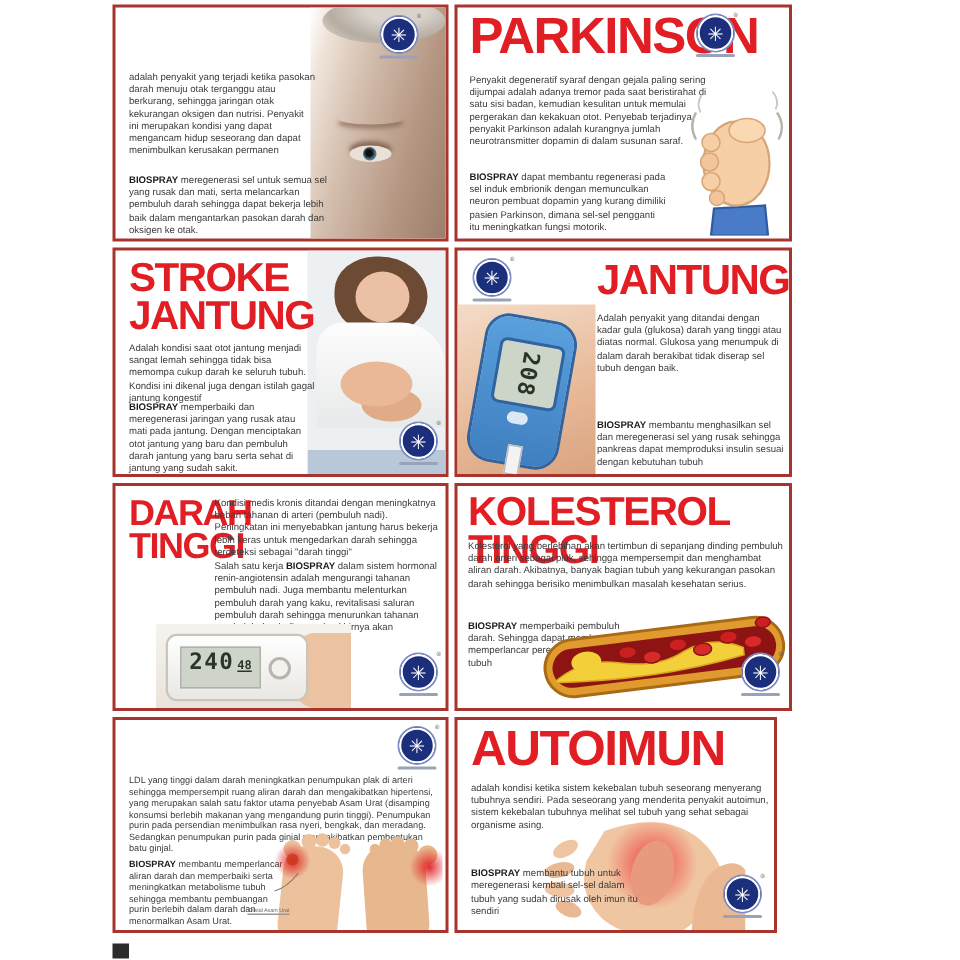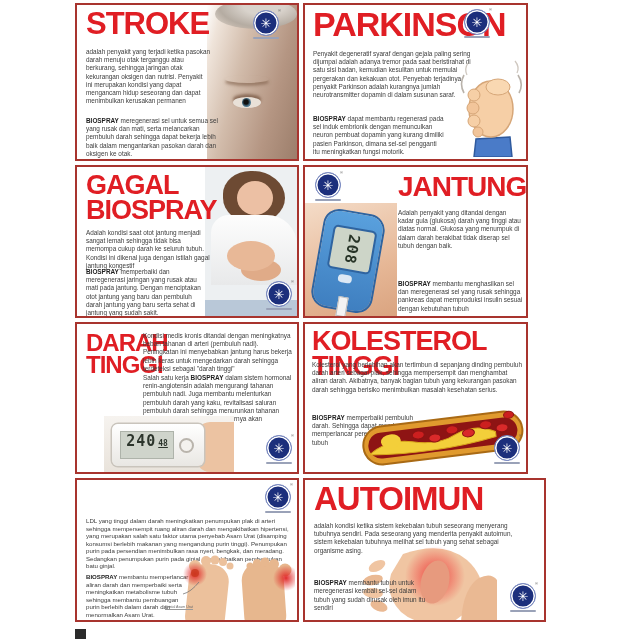--- a/index.html
+++ b/index.html
@@ -5,21 +5,21 @@
   html,body{margin:0;padding:0;width:640px;height:640px;background:#ffffff;
     font-family:"Liberation Sans",sans-serif;position:relative;overflow:hidden;}
   .cell{position:absolute;background:#fff;border:2px solid #a8342e;box-sizing:border-box;overflow:hidden;}
   #p1{left:75px;top:3px;width:224px;height:158px;}
   #p2{left:303px;top:3px;width:225px;height:158px;}
   #p3{left:75px;top:165px;width:224px;height:153px;}
   #p4{left:303px;top:165px;width:225px;height:153px;}
   #p5{left:75px;top:322px;width:224px;height:152px;}
   #p6{left:303px;top:322px;width:225px;height:152px;}
   #p7{left:75px;top:478px;width:224px;height:144px;}
-  #p8{left:303px;top:478px;width:243px;height:144px;}
+  #p8{left:303px;top:478px;width:215px;height:144px;}
 
   .t{position:absolute;color:#e01e24;font-weight:bold;letter-spacing:-1px;line-height:.92;margin:0;}
   .bd{position:absolute;font-size:6.4px;line-height:1.28;color:#3c3c3c;margin:0;}
   .bd b{color:#1d1d1d;}
   .tight{font-size:6.1px;line-height:1.24;}
 
   
   .logo{position:absolute;width:30px;text-align:center;}
   .logo .ring{width:24px;height:24px;margin:0 auto;border-radius:50%;background:#1c2f7c;
     border:1px solid #7f8fc6;display:flex;align-items:center;justify-content:center;
@@ -99,21 +99,20 @@
         <div class="sf-iris"></div>
       </div>
   </div>
   <div class="logo" style="right:16px;top:5px;">
     <span class="reg">®</span>
     <div class="ring">
         <span class="star">✳</span>
       </div>
     <div class="tag"></div>
   </div>
-  <h1 class="t" style="left:9px;top:5px;font-size:31px;">STROKE</h1>
   <p class="bd" style="left:9px;top:43px;width:124px;">adalah penyakit yang terjadi ketika pasokan darah menuju otak terganggu atau berkurang, sehingga jaringan otak kekurangan oksigen dan nutrisi. Penyakit ini merupakan kondisi yang dapat mengancam hidup seseorang dan dapat menimbulkan kerusakan permanen</p>
   <p class="bd" style="left:9px;top:112px;width:132px;"><b>BIOSPRAY</b><span> meregenerasi sel untuk semua sel yang rusak dan mati, serta melancarkan pembuluh darah sehingga dapat bekerja lebih baik dalam mengantarkan pasokan darah dan oksigen ke otak.</span></p>
 </div>
 
 <div class="cell" id="p2">
   <h1 class="t" style="left:8px;top:4px;font-size:34px;">PARKINSON</h1>
   <div class="logo" style="right:34px;top:4px;">
     <span class="reg">®</span>
     <div class="ring">
         <span class="star">✳</span>
@@ -138,21 +137,21 @@
 </div>
 
 <div class="cell" id="p3">
   <div class="ph gj-photo">
     <div class="gj-hair"></div>
     <div class="gj-face"></div>
     <div class="gj-shirt"></div>
     <div class="gj-hand"></div>
     <div class="gj-jeans"></div>
   </div>
-  <h1 class="t" style="left:9px;top:6px;font-size:27px;width:130px;">GAGAL BIOSPRAY</h1>
+  <h1 class="t" style="left:9px;top:6px;font-size:27px;width:130px;">STROKE JANTUNG</h1>
   <p class="bd" style="left:9px;top:62px;width:126px;">Adalah kondisi saat otot jantung menjadi sangat lemah sehingga tidak bisa memompa cukup darah ke seluruh tubuh. Kondisi ini dikenal juga dengan istilah gagal jantung kongestif</p>
   <p class="bd" style="left:9px;top:101px;width:122px;"><b>BIOSPRAY</b><span> memperbaiki dan meregenerasi jaringan yang rusak atau mati pada jantung. Dengan menciptakan otot jantung yang baru dan pembuluh darah jantung yang baru serta sehat di jantung yang sudah sakit.</span></p>
   <div class="logo" style="right:3px;bottom:6px;">
     <span class="reg">®</span>
     <div class="ring">
         <span class="star">✳</span>
       </div>
     <div class="tag"></div>
   </div>
 </div>

